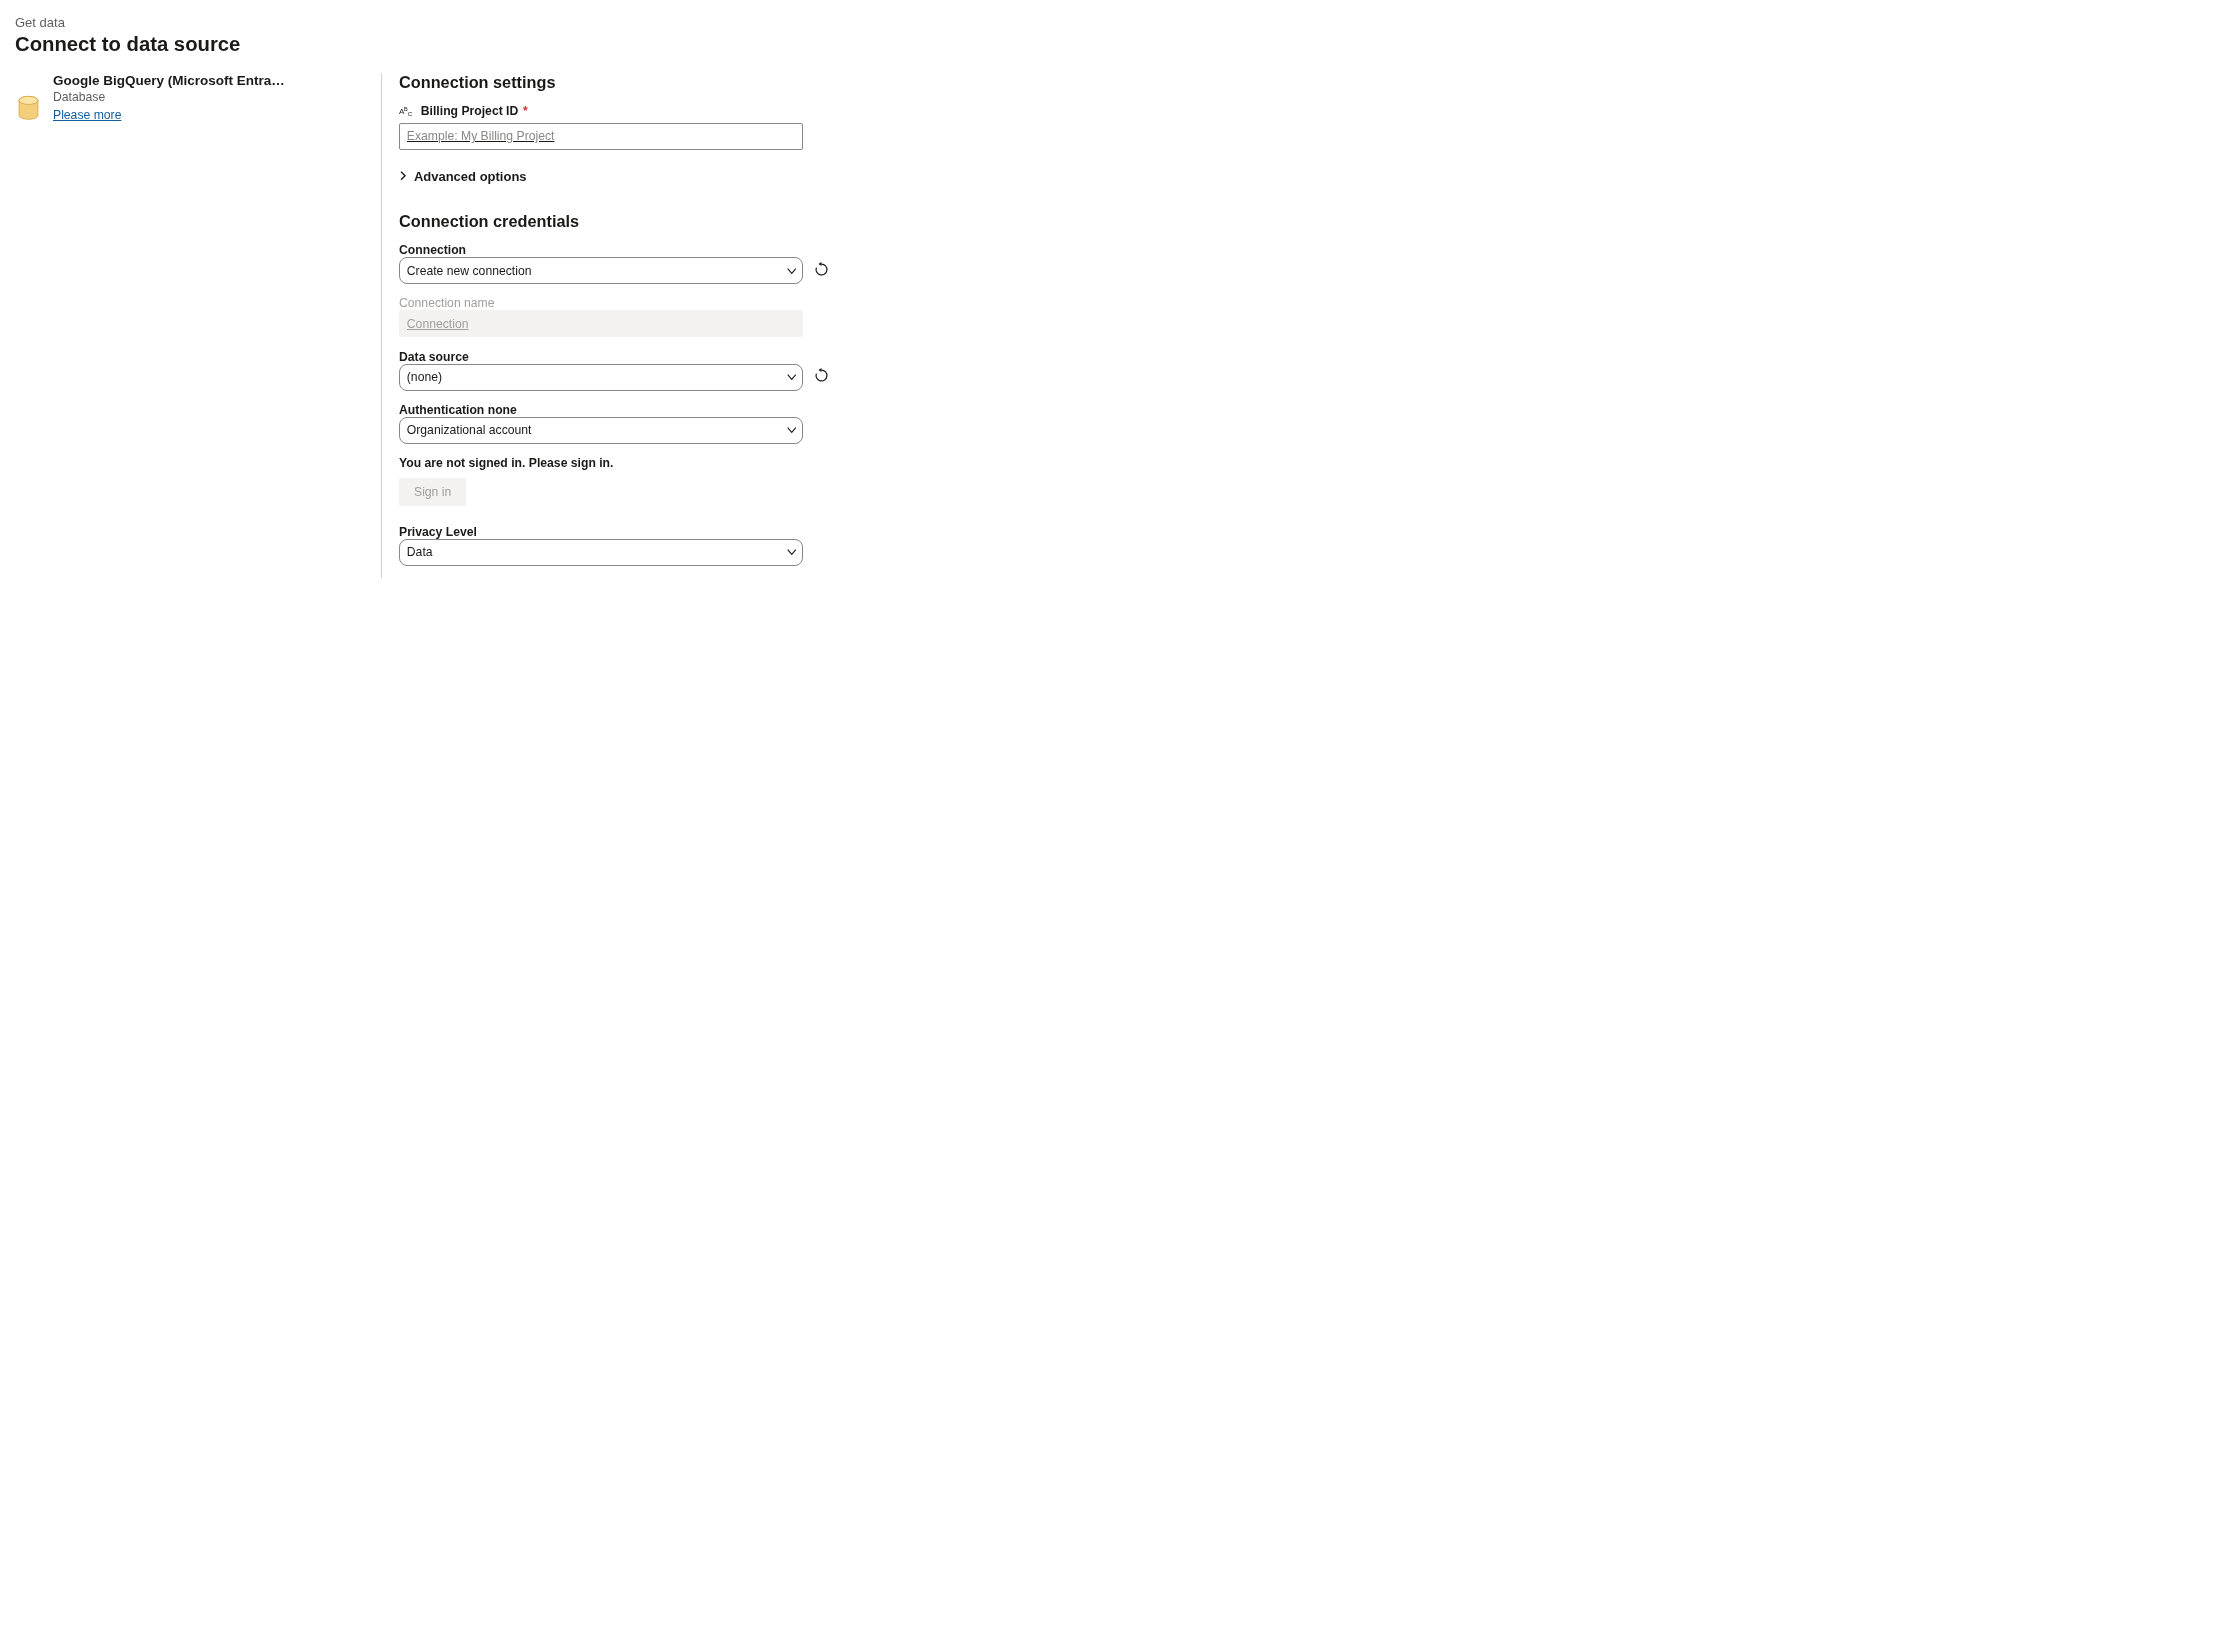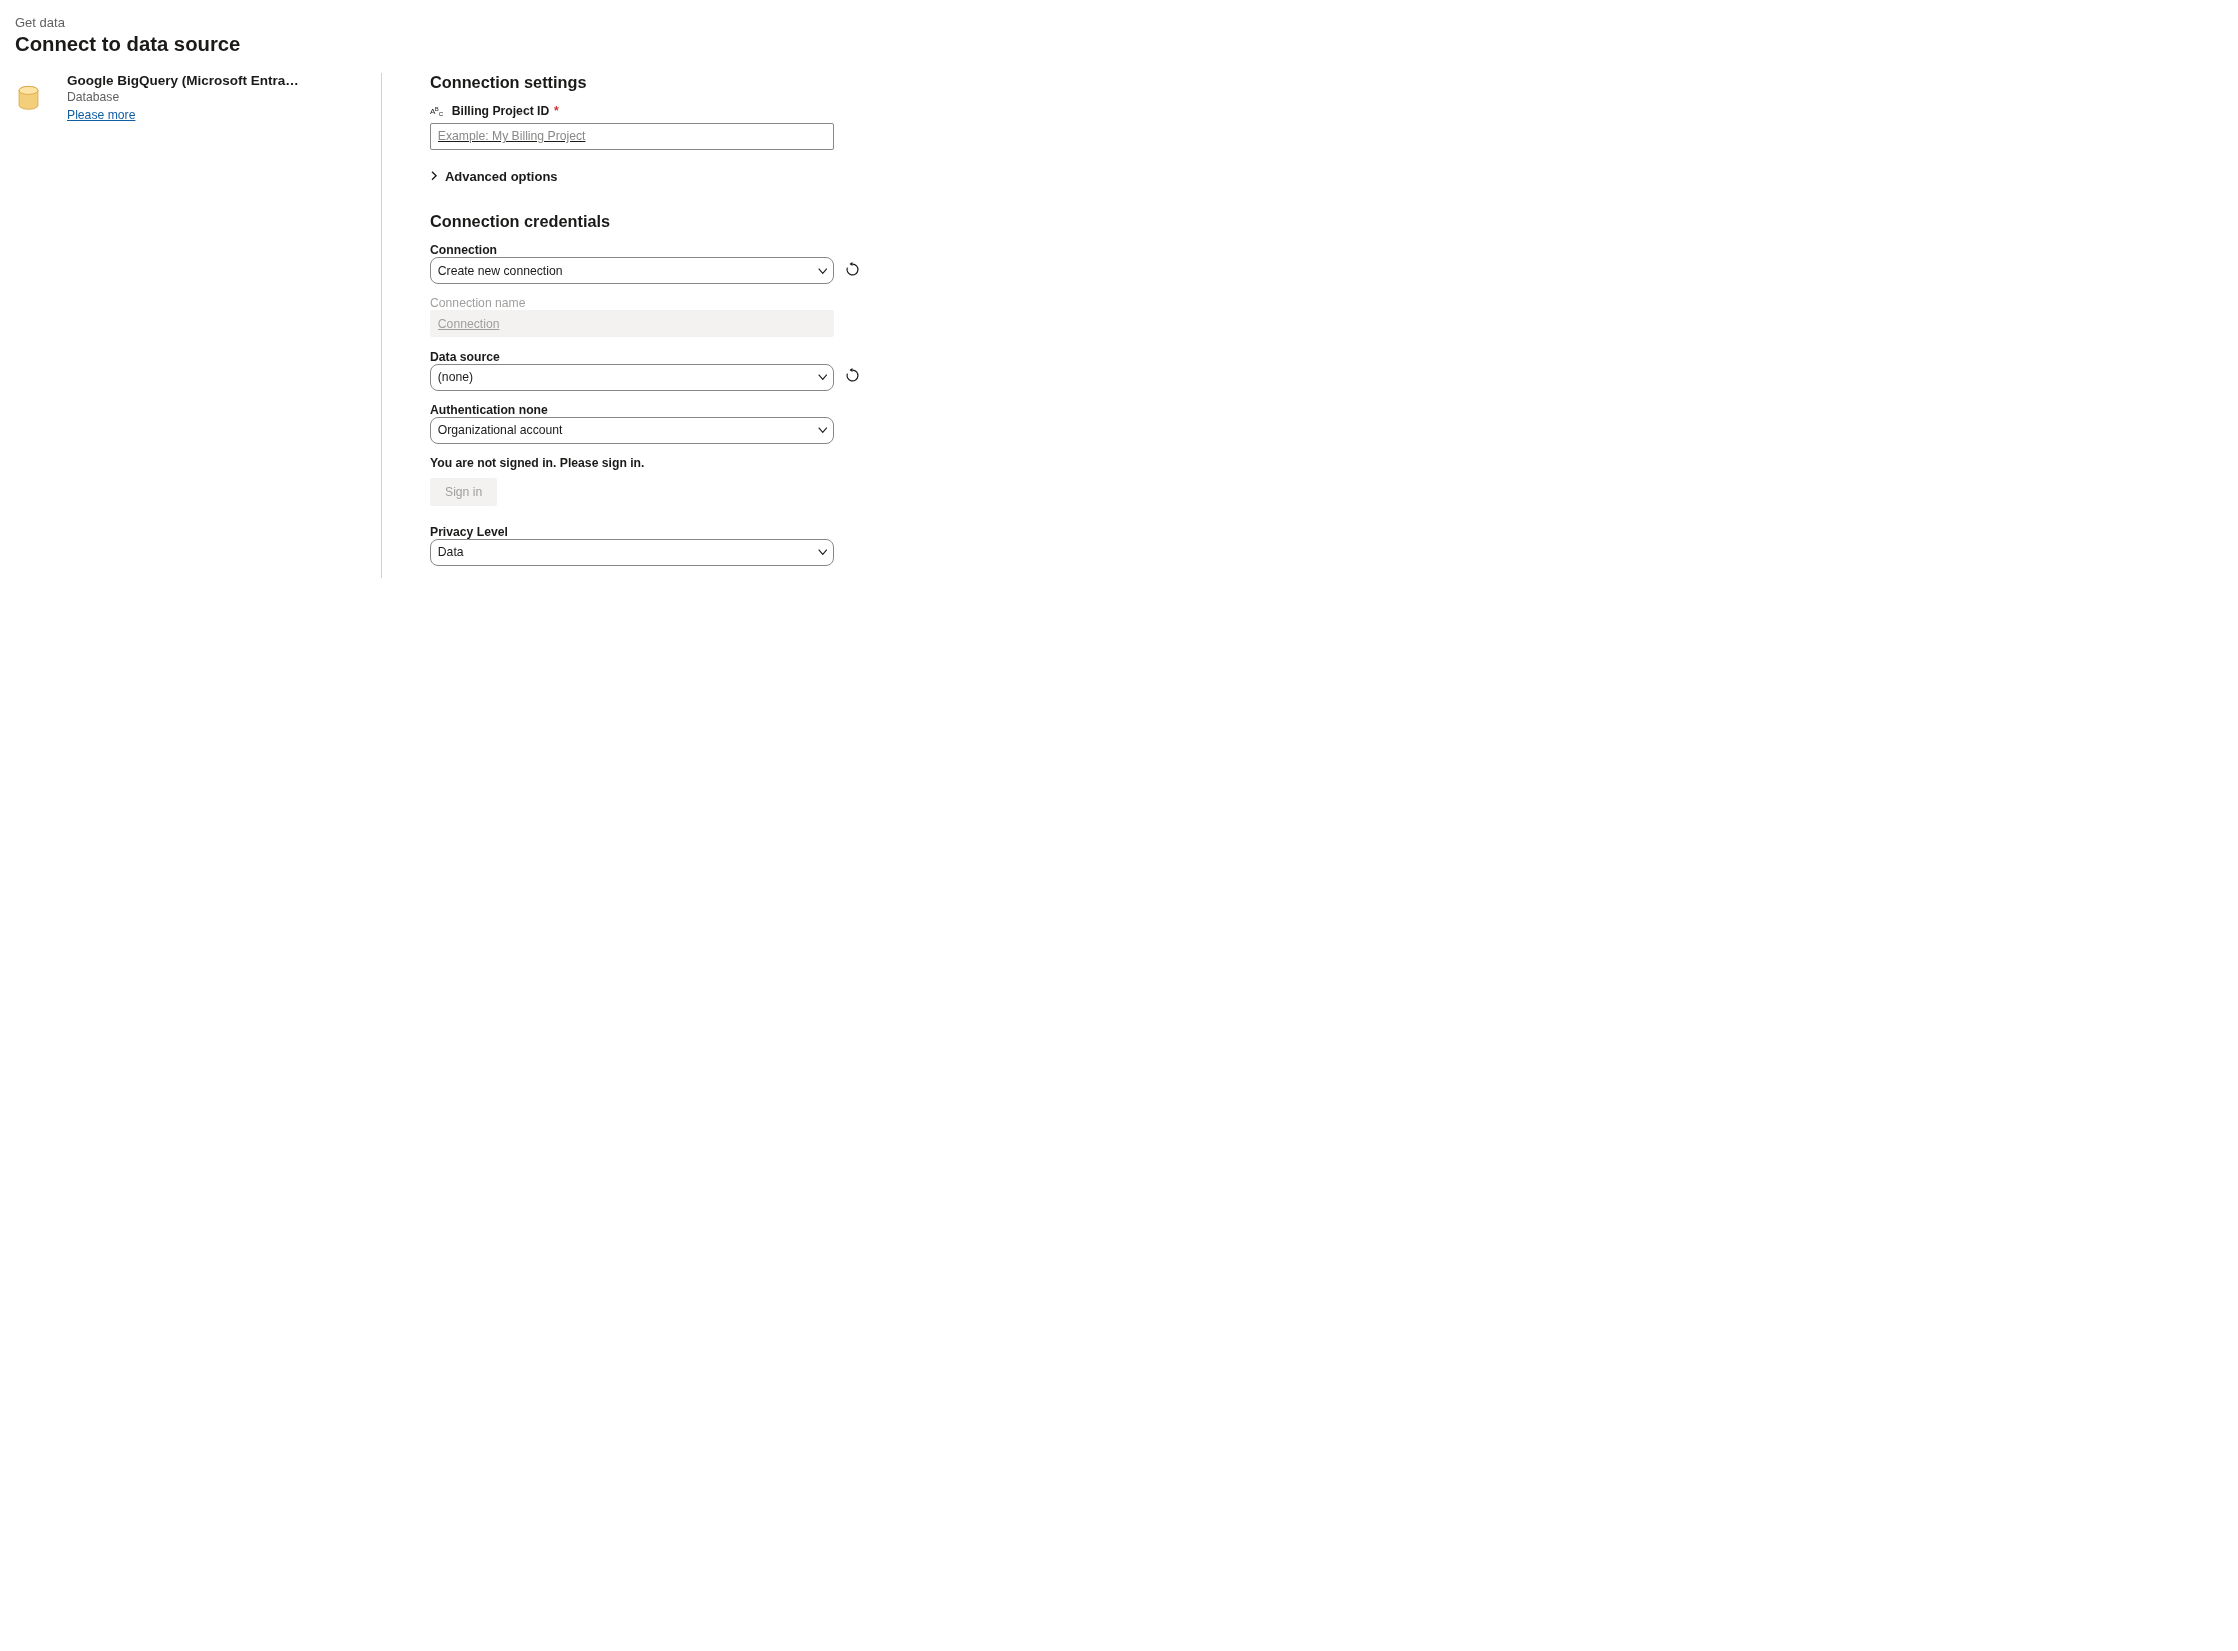--- a/index.html
+++ b/index.html
@@ -27,27 +27,27 @@
     display: flex;
     gap: 0;
   }
   .left-col {
     width: 366px;
     padding-right: 13.5px;
   }
   .right-col {
     flex: 1;
     border-left: 0.7px solid #d1d1d1;
-    padding-left: 48px;
+    padding-left: 17px;
     padding-right: 6.8px;
   }
   .connector-row {
     display: flex;
-    align-items: center;
-    gap: 25px;
+    align-items: flex-end;
+    gap: 11px;
   }
   .connector-icon {
     width: 27px;
     height: 27px;
     flex-shrink: 0;
     margin-top: 1.4px;
   }
   .connector-info {
     display: flex;
     flex-direction: column;

